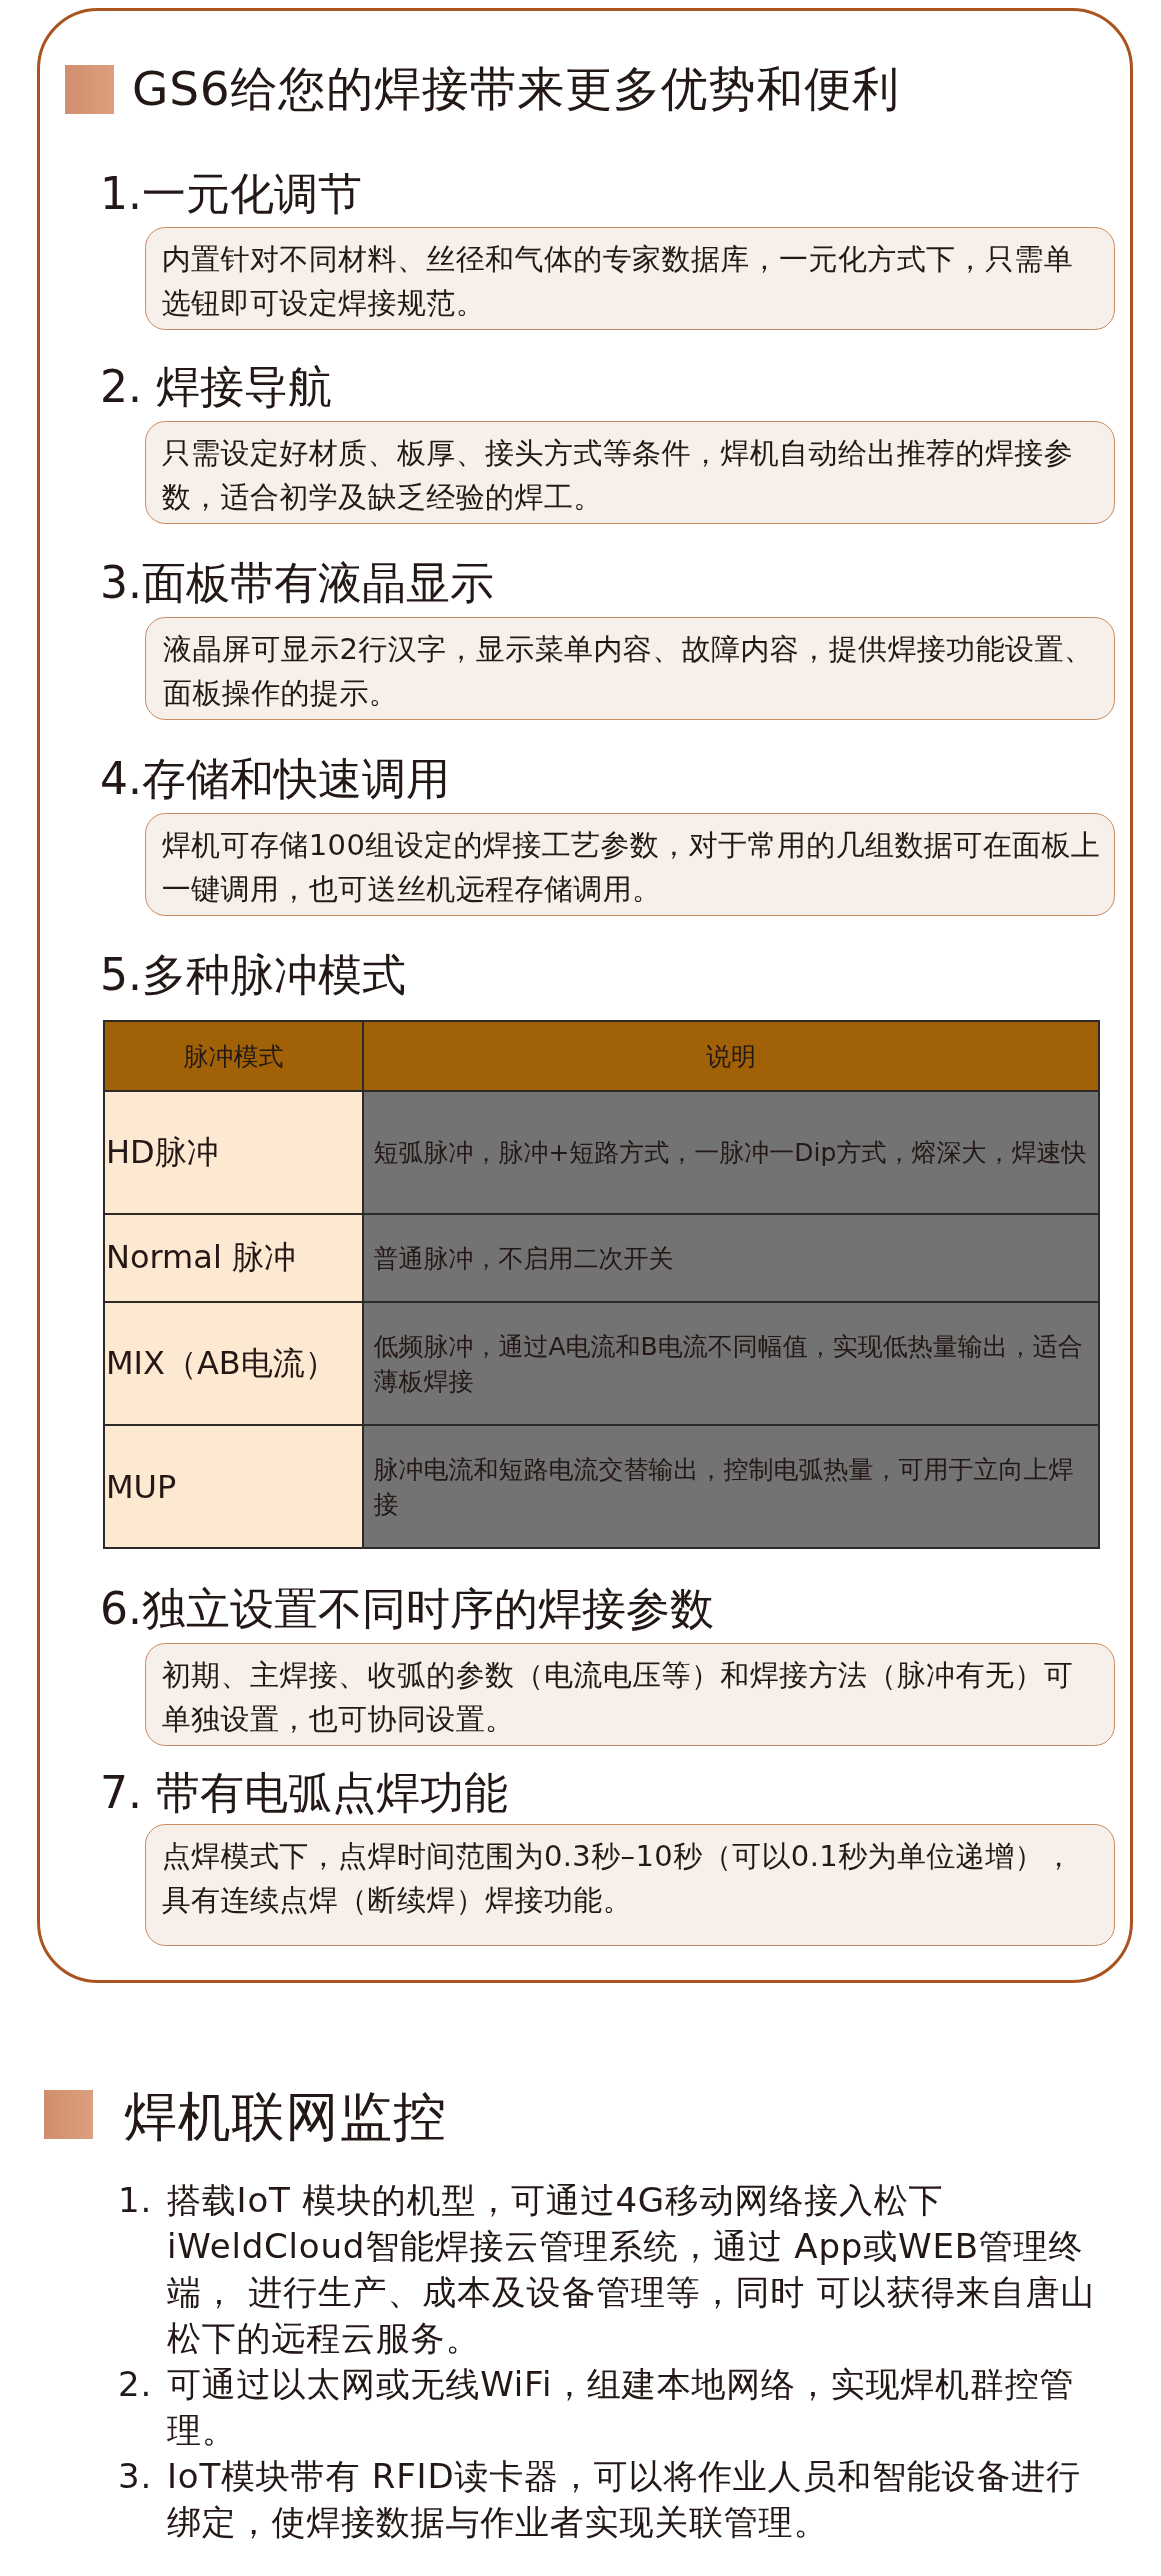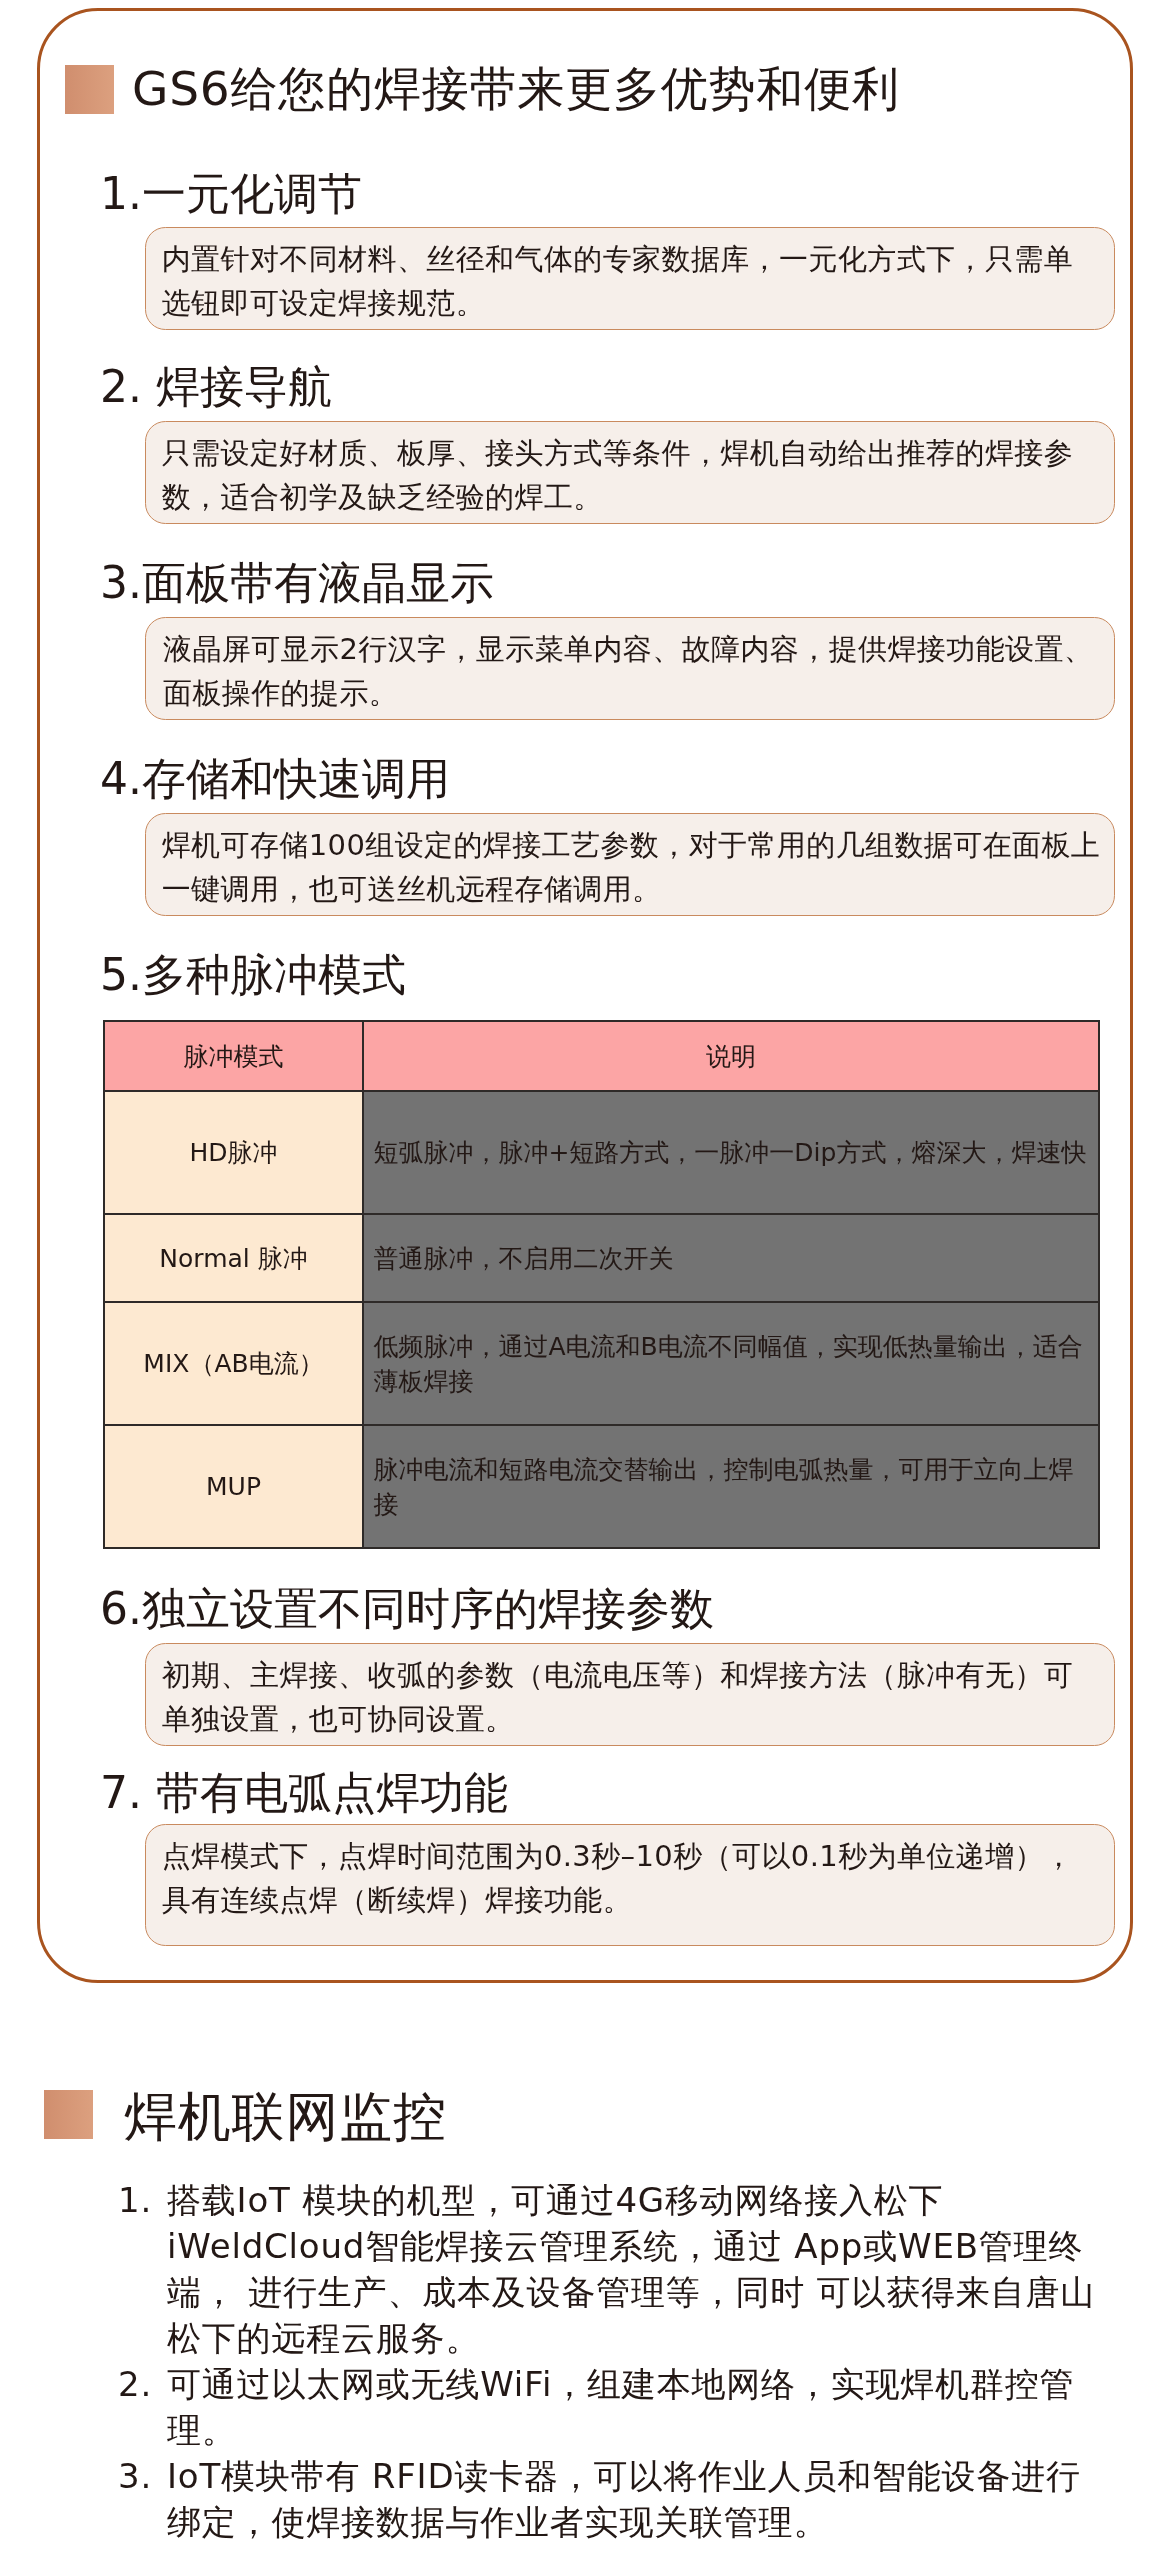--- a/index.html
+++ b/index.html
@@ -8,22 +8,22 @@
   .panel { position: absolute; left: 37px; top: 7.8px; width: 1090px; height: 1969px;
            border: 3.9px solid #a9541f; border-radius: 61px; box-sizing: content-box; }
   .marker { position: absolute; background: linear-gradient(90deg, #d08e6e, #dca07f); }
   .title { position: absolute; font-size: 47px; line-height: 55px; white-space: nowrap; letter-spacing: 0.8px; }
   .item-heading { position: absolute; left: 100px; font-size: 44px; line-height: 39px; white-space: nowrap; }
   .info-box { position: absolute; left: 145px; width: 970px; background: #f6efea;
               border: 1.6px solid #c98a5e; border-radius: 20.4px; box-sizing: border-box;
               padding: 9.4px 12.5px 0 15.7px; font-size: 29px; line-height: 44px; letter-spacing: 0.4px; }
   .table { position: absolute; left: 103px; top: 1020px; width: 997px; border-collapse: collapse; }
   .table td, .table th { border: 2.4px solid #2e2a28; font-weight: normal; }
-  .table th { height: 66px; background: #fca5a5; font-size: 25px; text-align: center; }
-  .table td.mode { width: 255px; background: #fde9d1; text-align: center; font-size: 25px; }
+  .table th { height: 66px; background: #a16207; font-size: 25px; text-align: center; }
+  .table td.mode { width: 255px; background: #fde9d1; font-size: 32px; }
   .table td.desc { background: #737373; font-size: 25px; line-height: 35px; padding: 0 9.4px 0 9.4px; }
   .table tr.r-hd td { height: 119px; }
   .table tr.r-normal td { height: 84px; }
   .table tr.r-mix td { height: 119px; }
   .table tr.r-mup td { height: 119px; }
   .net-list { position: absolute; left: 118px; top: 2177px; width: 995px; margin: 0; padding: 0; list-style: none; }
   .net-list li { position: relative; padding-left: 49px; font-size: 34px; line-height: 46px; letter-spacing: 0.8px; }
   .net-list li .num { position: absolute; left: 0; top: 0; }
 </style>
 </head>

